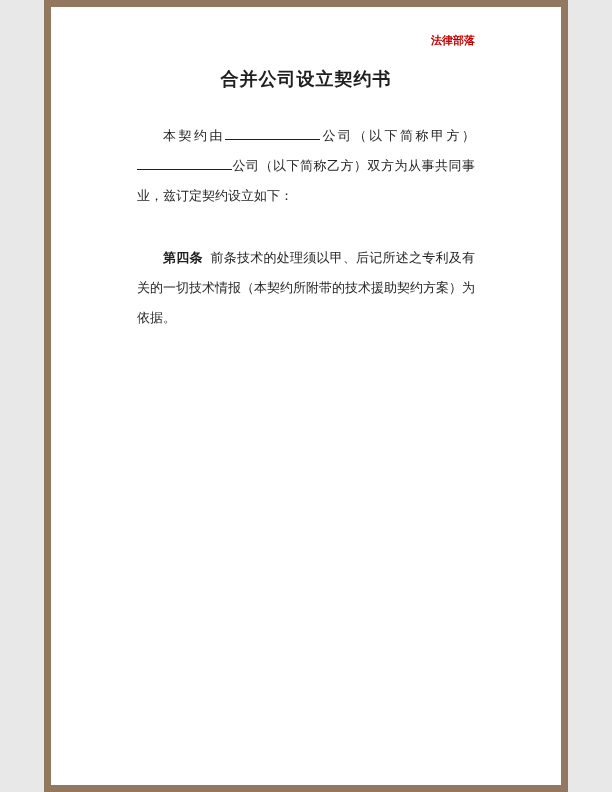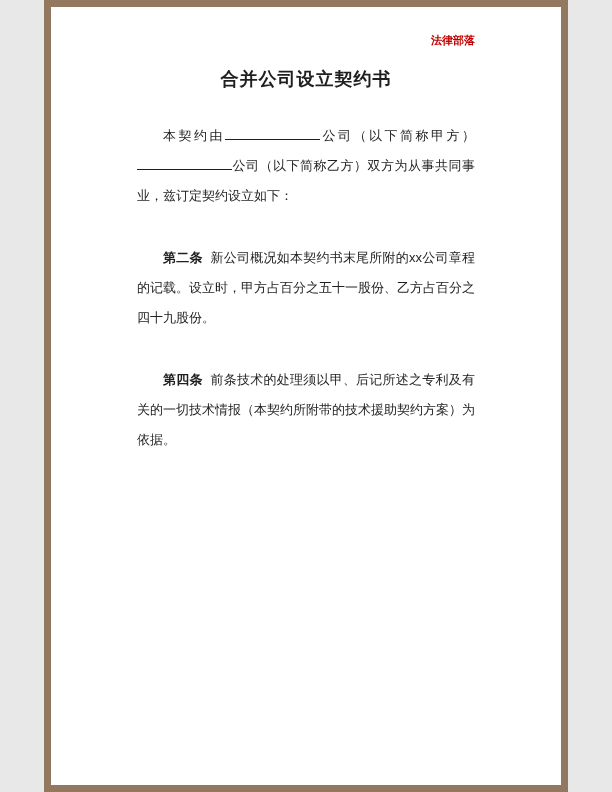--- a/index.html
+++ b/index.html
@@ -45,21 +45,20 @@
 
     <div class="brand">法律部落</div>
 
     <h1 class="title">合并公司设立契约书</h1>
 
     <div class="doc-body">
 
       <p><span>本契约由</span><span class="blank"></span><span>公司（以下简称甲方）</span><span class="blank"></span><span>公司（以下简称乙方）双方为从事共同事业，兹订定契约设立如下：</span></p>
 
 
-      <p><span class="clause-label">第二条</span><span>新公司概况如本契约书末尾所附的xx公司章程的记载。设立时，甲方占百分之五十一股份、乙方占百分之四十九股份。</span></p>
 
 
 
       <p><span class="clause-label">第四条</span><span>前条技术的处理须以甲、后记所述之专利及有关的一切技术情报（本契约所附带的技术援助契约方案）为依据。</span></p>
 
     </div>
   </div>
 </div>
 
 </body></html>

